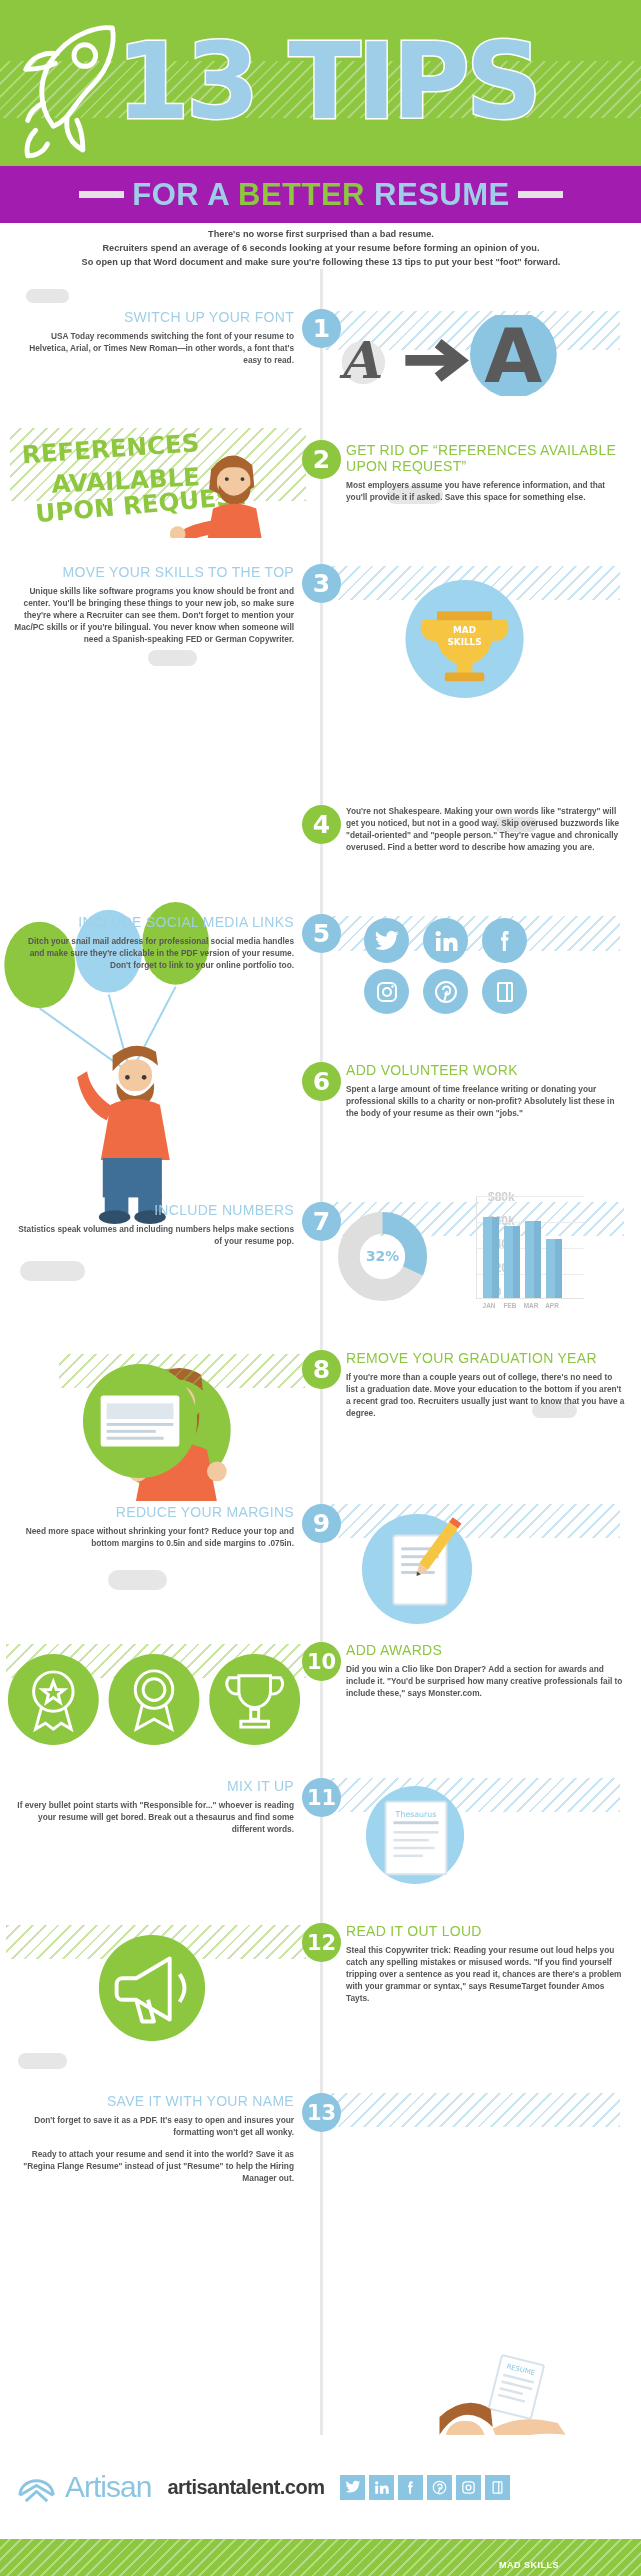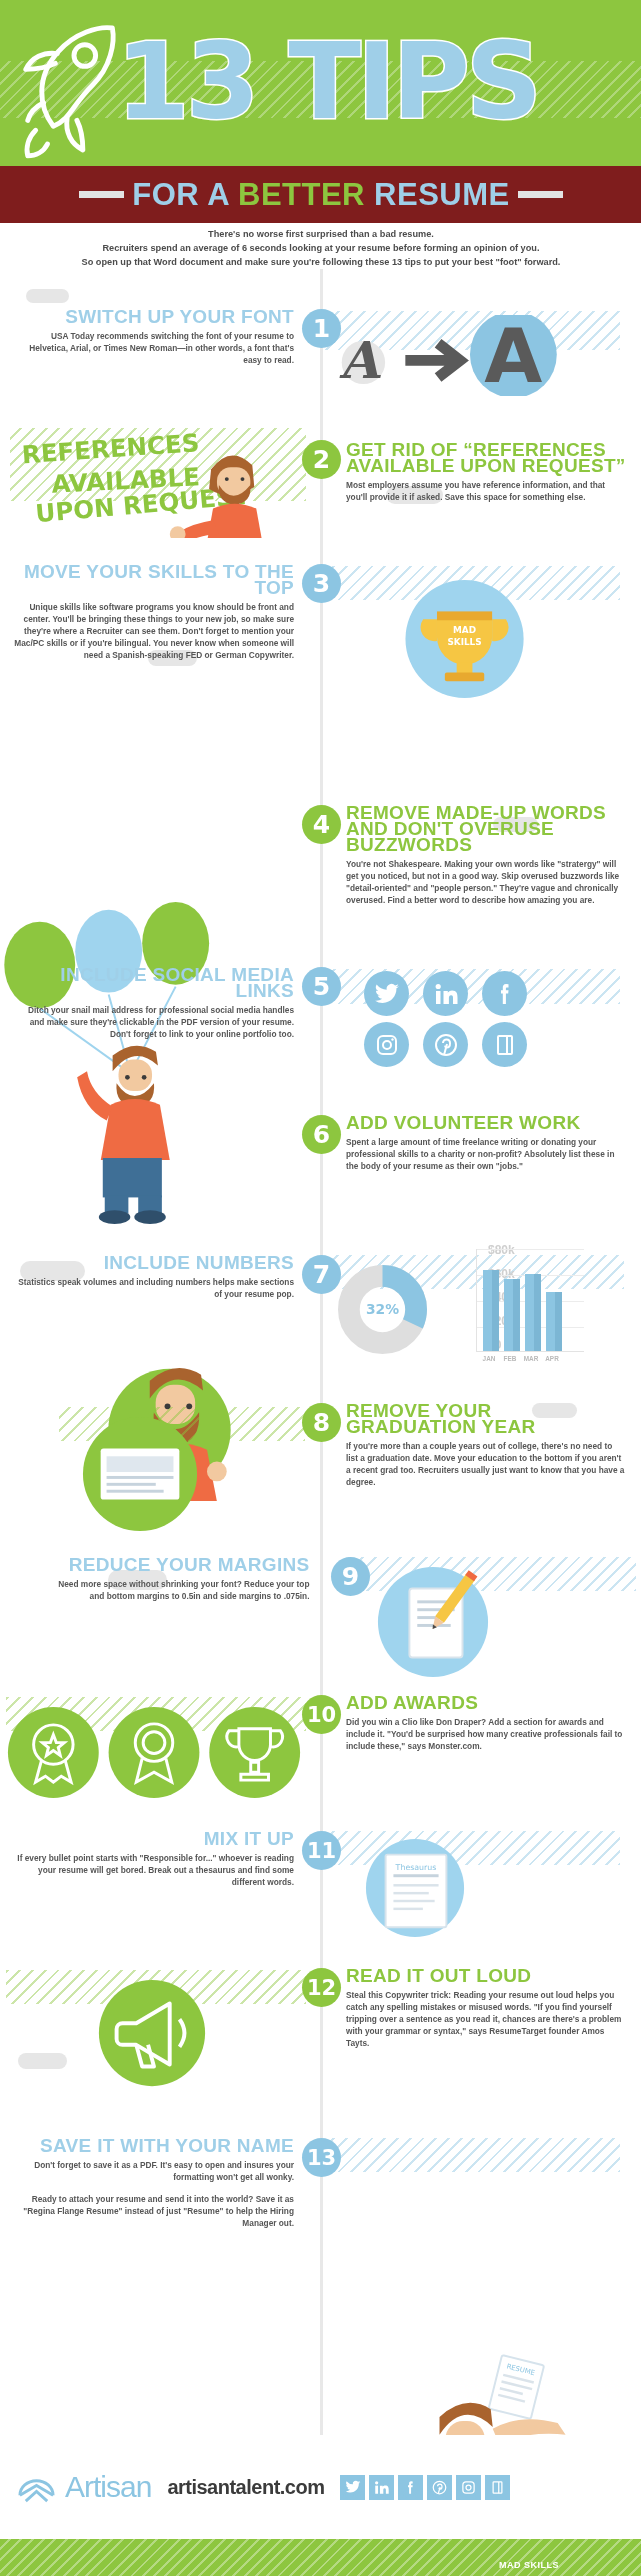--- a/index.html
+++ b/index.html
@@ -35,21 +35,21 @@
     -webkit-text-stroke: 3px #ffffff;
     paint-order: stroke fill;
     white-space: nowrap;
   }
 
   
   .subhead-wrap {
     position: relative;
     height: 57px;
     display: flex; align-items: center; justify-content: center;
-    background: #7f1d1d;
+    background: #a21caf;
   }
   .rule { height: 7px; width: 45px; background: #e3e3e3; }
   .subhead {
     font-size: 31px; font-weight: bold; letter-spacing: 0.5px;
     color: #9fcfe8; padding: 0 8px; white-space: nowrap;
   }
   .subhead em { font-style: normal; color: #8dc63f; }
 
   .intro {
     text-align: center;
@@ -73,21 +73,21 @@
     align-items: flex-start;
     min-height: 20px;
   }
   .tip .col {
     width: 320px;
     padding: 0 14px;
   }
   .tip .col.left  { text-align: right; padding-right: 26px; }
   .tip .col.right { text-align: left;  padding-left: 26px; }
   .tip h3 {
-    font-size: 19px; font-weight: bold; letter-spacing: 0.3px;
+    font-size: 14px; font-weight: normal; letter-spacing: 0.3px;
     line-height: 16px; margin-bottom: 5px; text-transform: uppercase;
   }
   .tip h3.blue  { color: #9fcfe8; }
   .tip h3.green { color: #8dc63f; }
   .tip p {
     font-size: 8.3px; line-height: 12px; color: #565656; font-weight: bold;
   }
   .tip p + p { margin-top: 10px; }
 
   
@@ -296,21 +296,20 @@
         <ellipse cx="20" cy="158" rx="16" ry="7" fill="#2f4f6b"></ellipse>
         <ellipse cx="56" cy="158" rx="16" ry="7" fill="#2f4f6b"></ellipse>
       </g>
     </svg>
   </div>
 
   <div class="tip" style="margin-top:103px;">
     <div class="col left"></div>
     <div class="badge green" style="top:0;">4</div>
     <div class="col right">
-      <h3 class="green">REMOVE MADE-UP WORDS AND DON'T OVERUSE BUZZWORDS</h3>
       <p>You're not Shakespeare. Making your own words like "stratergy" will get you noticed, but not in a good way. Skip overused buzzwords like "detail-oriented" and "people person." They're vague and chronically overused. Find a better word to describe how amazing you are.</p>
     </div>
   </div>
 
   <div class="tip" style="margin-top:61px;">
     <div class="col left">
       <h3 class="blue">INCLUDE SOCIAL MEDIA LINKS</h3>
       <p>Ditch your snail mail address for professional social media handles and make sure they're clickable in the PDF version of your resume. Don't forget to link to your online portfolio too.</p>
     </div>
     <div class="badge blue" style="top:0;">5</div>
@@ -450,21 +449,21 @@
         </svg>
       </div>
     </div>
     <div class="badge green" style="top:0;">8</div>
     <div class="col right">
       <h3 class="green">REMOVE YOUR GRADUATION YEAR</h3>
       <p>If you're more than a couple years out of college, there's no need to list a graduation date. Move your education to the bottom if you aren't a recent grad too. Recruiters usually just want to know that you have a degree.</p>
     </div>
   </div>
 
-  <div class="tip" style="margin-top:16px;margin-left:29px;">
+  <div class="tip" style="margin-top:16px;">
     <div class="col left">
       <h3 class="blue">REDUCE YOUR MARGINS</h3>
       <p>Need more space without shrinking your font? Reduce your top and bottom margins to 0.5in and side margins to .075in.</p>
     </div>
     <div class="badge blue" style="top:0;">9</div>
     <div class="col right" style="position:relative;height:128px;">
       <div class="hatch-blue" style="position:absolute;left:4px;top:0;width:296px;height:34px;"></div>
       <div style="position:absolute;left:18px;top:6px;">
         <svg width="158" height="118" viewBox="0 0 160 120">
           <circle cx="80" cy="60" r="56" fill="#9fd4ee"></circle>
@@ -538,21 +537,21 @@
           <text x="75" y="36" text-anchor="middle" font-family="DejaVu Sans, sans-serif" font-size="8" fill="#8cc5e2">Thesaurus</text>
           <rect x="52" y="50" width="46" height="2.5" fill="#dae3ea"></rect>
           <rect x="52" y="58" width="36" height="2.5" fill="#dae3ea"></rect>
           <rect x="52" y="66" width="42" height="2.5" fill="#dae3ea"></rect>
           <rect x="52" y="74" width="30" height="2.5" fill="#dae3ea"></rect>
         </svg>
       </div>
     </div>
   </div>
 
-  <div class="tip" style="margin-top:23px;">
+  <div class="tip" style="margin-top:31px;">
     <div class="col left" style="position:relative;height:148px;">
       <div class="hatch-green" style="position:absolute;left:6px;top:2px;width:300px;height:34px;"></div>
       <div style="position:absolute;left:83px;top:8px;">
         <svg width="138" height="118" viewBox="0 0 140 120">
           <circle cx="70" cy="58" r="54" fill="#8dc63f"></circle>
           <g fill="none" stroke="#ffffff" stroke-width="4" stroke-linejoin="round">
             <path d="M40 48 h14 l34 -20 v62 l-34 -20 h-14 a6 6 0 0 1 -6 -6 v-10 a6 6 0 0 1 6 -6 Z"></path>
             <path d="M54 70 l6 22 h12 l-6 -22"></path>
             <path d="M98 44 q10 14 0 28"></path>
           </g>

